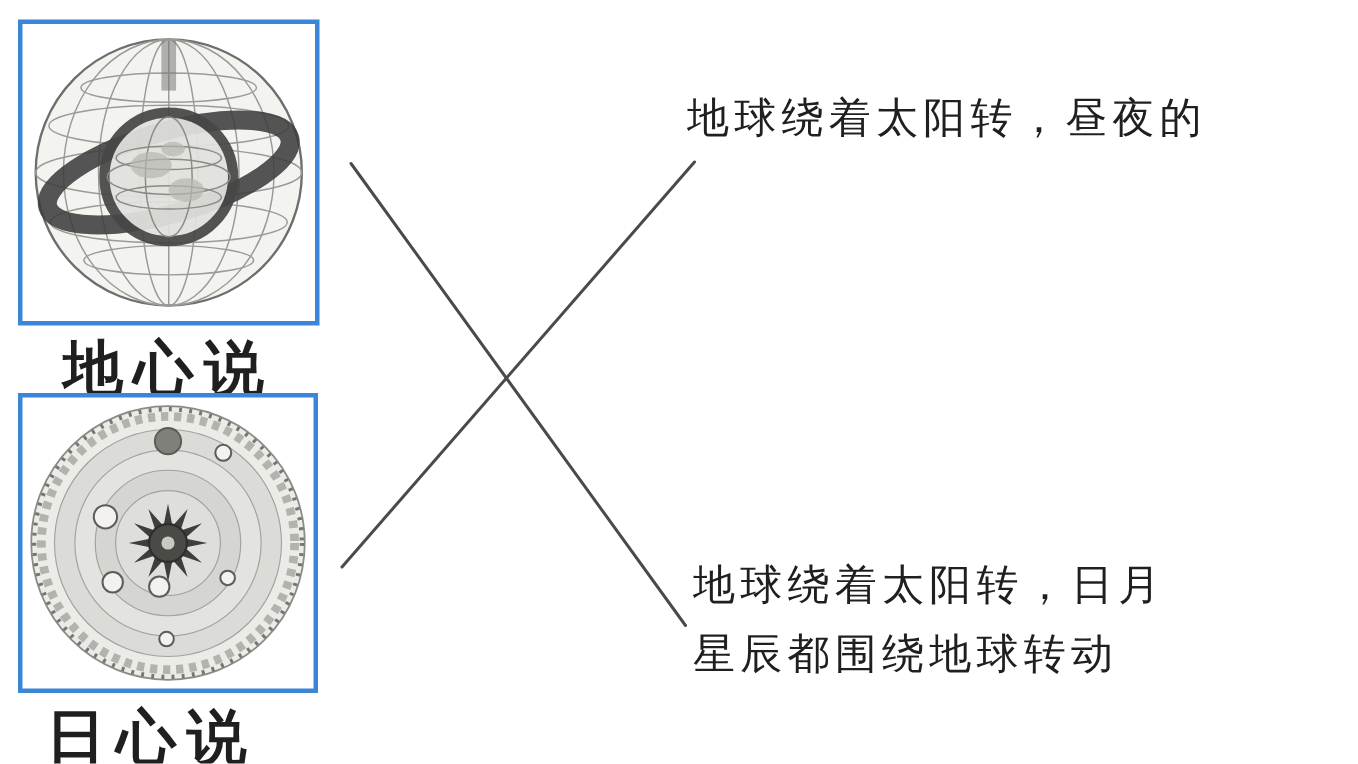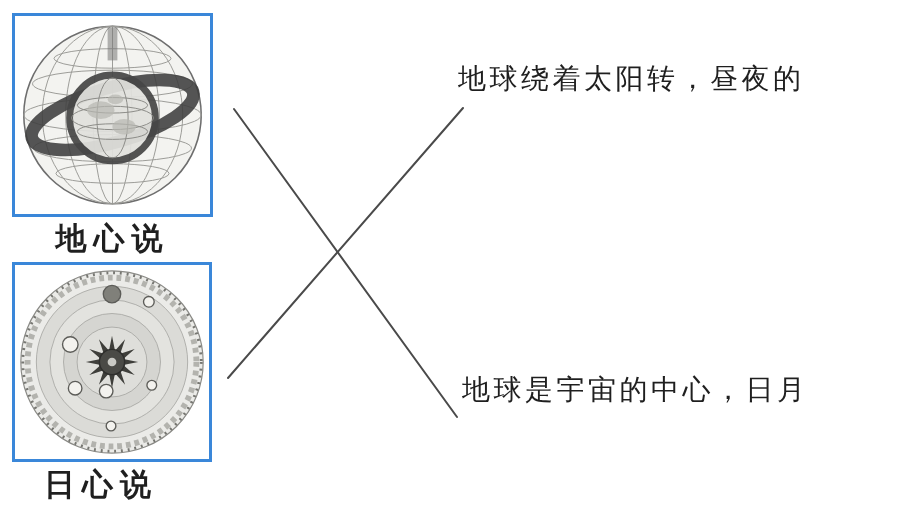--- a/index.html
+++ b/index.html
@@ -21,21 +21,21 @@
     border:3px solid var(--box-border);
     background:#fff;
     overflow:hidden;
   }
   #box-geocentric{left:12px;top:13px;width:201px;height:204px;}
   #box-heliocentric{left:12px;top:262px;width:200px;height:200px;}
   .imgbox svg{display:block;width:100%;height:100%;}
 
   .caption{
     position:absolute;
-    font-size:31px;
+    font-size:40px;
     font-weight:bold;
     letter-spacing:7px;
     color:var(--text-ink);
     text-align:center;
     white-space:nowrap;
   }
   #cap-geocentric{left:12px;top:218px;width:201px;}
   #cap-heliocentric{left:1px;top:464px;width:200px;}
 
   .desc{
@@ -127,16 +127,17 @@
       </g>
     </svg>
   </div>
   <div class="caption" id="cap-heliocentric">日心说</div>
 
   <div class="desc" id="desc-top">
     <span>地球绕着太阳转，昼夜的</span>
   </div>
 
   <div class="desc" id="desc-bottom">
-    <span>地球是宇宙的中心，日月</span>
+    <span>地球绕着太阳转，日月</span>
+    <span>星辰都围绕地球转动</span>
   </div>
 
 </div>
 
 </body></html>

